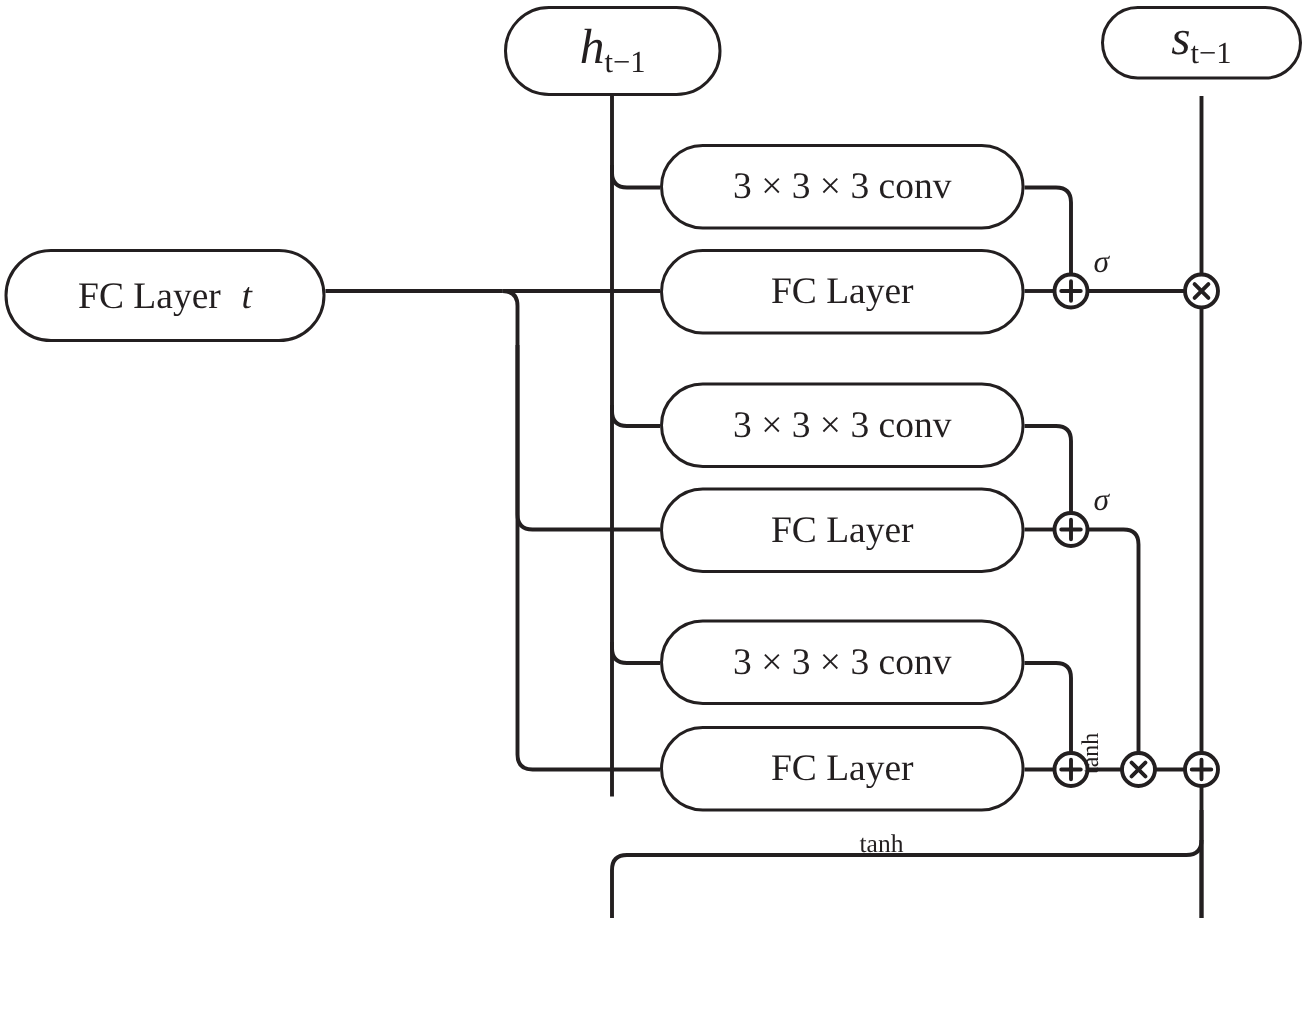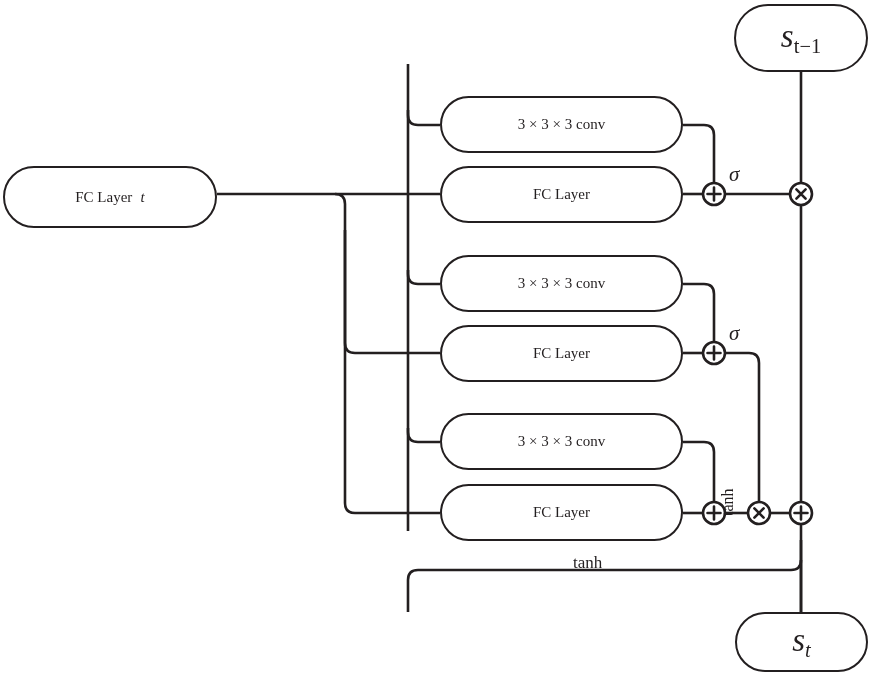--- a/index.html
+++ b/index.html
@@ -33,21 +33,21 @@
     justify-content: center;
     color: #231f20;
     white-space: nowrap;
     line-height: 1;
   }
   .node.state {
     font-size: 33px;
     font-style: italic;
   }
   .node.op {
-    font-size: 15px;
+    font-size: 25px;
   }
   .sub {
     font-size: 0.62em;
     vertical-align: -0.28em;
     font-style: italic;
   }
   .sub-plain {
     font-size: 0.62em;
     vertical-align: -0.28em;
     font-style: normal;
@@ -145,22 +145,25 @@
         <circle cx="759" cy="513" r="11" fill="#ffffff" stroke="#231f20" stroke-width="2.6"></circle>
         <path d="M 754.4 508.4 L 763.6 517.6 M 763.6 508.4 L 754.4 517.6" stroke="#231f20" stroke-width="2.6" stroke-linecap="round"></path>
       </g>
       <g>
         <circle cx="801" cy="513" r="11" fill="#ffffff" stroke="#231f20" stroke-width="2.6"></circle>
         <path d="M 794.5 513 L 807.5 513 M 801 506.5 L 801 519.5" stroke="#231f20" stroke-width="2.6" stroke-linecap="round"></path>
       </g>
     </g>
   </svg>
 
-
-  <div class="node state" style="left:734px; top:4px; width:134px; height:68px;">
+  <div class="node state" style="left:336px; top:4px; width:145px; height:60px;">
+    <span><span>h</span><span class="sub-plain">t−1</span></span>
+  </div>
+
+  <div class="node state" style="left:734px; top:4px; width:134px; height:49px;">
     <span><span>s</span><span class="sub-plain">t−1</span></span>
   </div>
 
   <div class="node op" style="left:3px; top:166px; width:214px; height:62px;text-align:right;">
     <span><span class="upr">FC Layer</span><span class="gap"></span><i>t</i></span>
   </div>
 
   <div class="node op" style="left:440px; top:96px; width:243px; height:57px;">
     <span>3 × 3 × 3 conv</span>
   </div>
@@ -179,23 +182,20 @@
 
   <div class="node op" style="left:440px; top:413px; width:243px; height:57px;">
     <span>3 × 3 × 3 conv</span>
   </div>
 
   <div class="node op" style="left:440px; top:484px; width:243px; height:57px;">
     <span>FC Layer</span>
   </div>
 
 
-  <div class="node state" style="left:735px; top:612px; width:133px; height:60px;">
-    <span><span>s</span><span class="sub">t</span></span>
-  </div>
 
   <div class="label sigma" style="left:729px; top:164px;">σ</div>
 
   <div class="label sigma" style="left:729px; top:323px;">σ</div>
 
   <div class="label vert" style="left:736px; top:500px;">tanh</div>
 
   <div class="label tanh-h" style="left:573px; top:554px;">tanh</div>
 
 </div>

